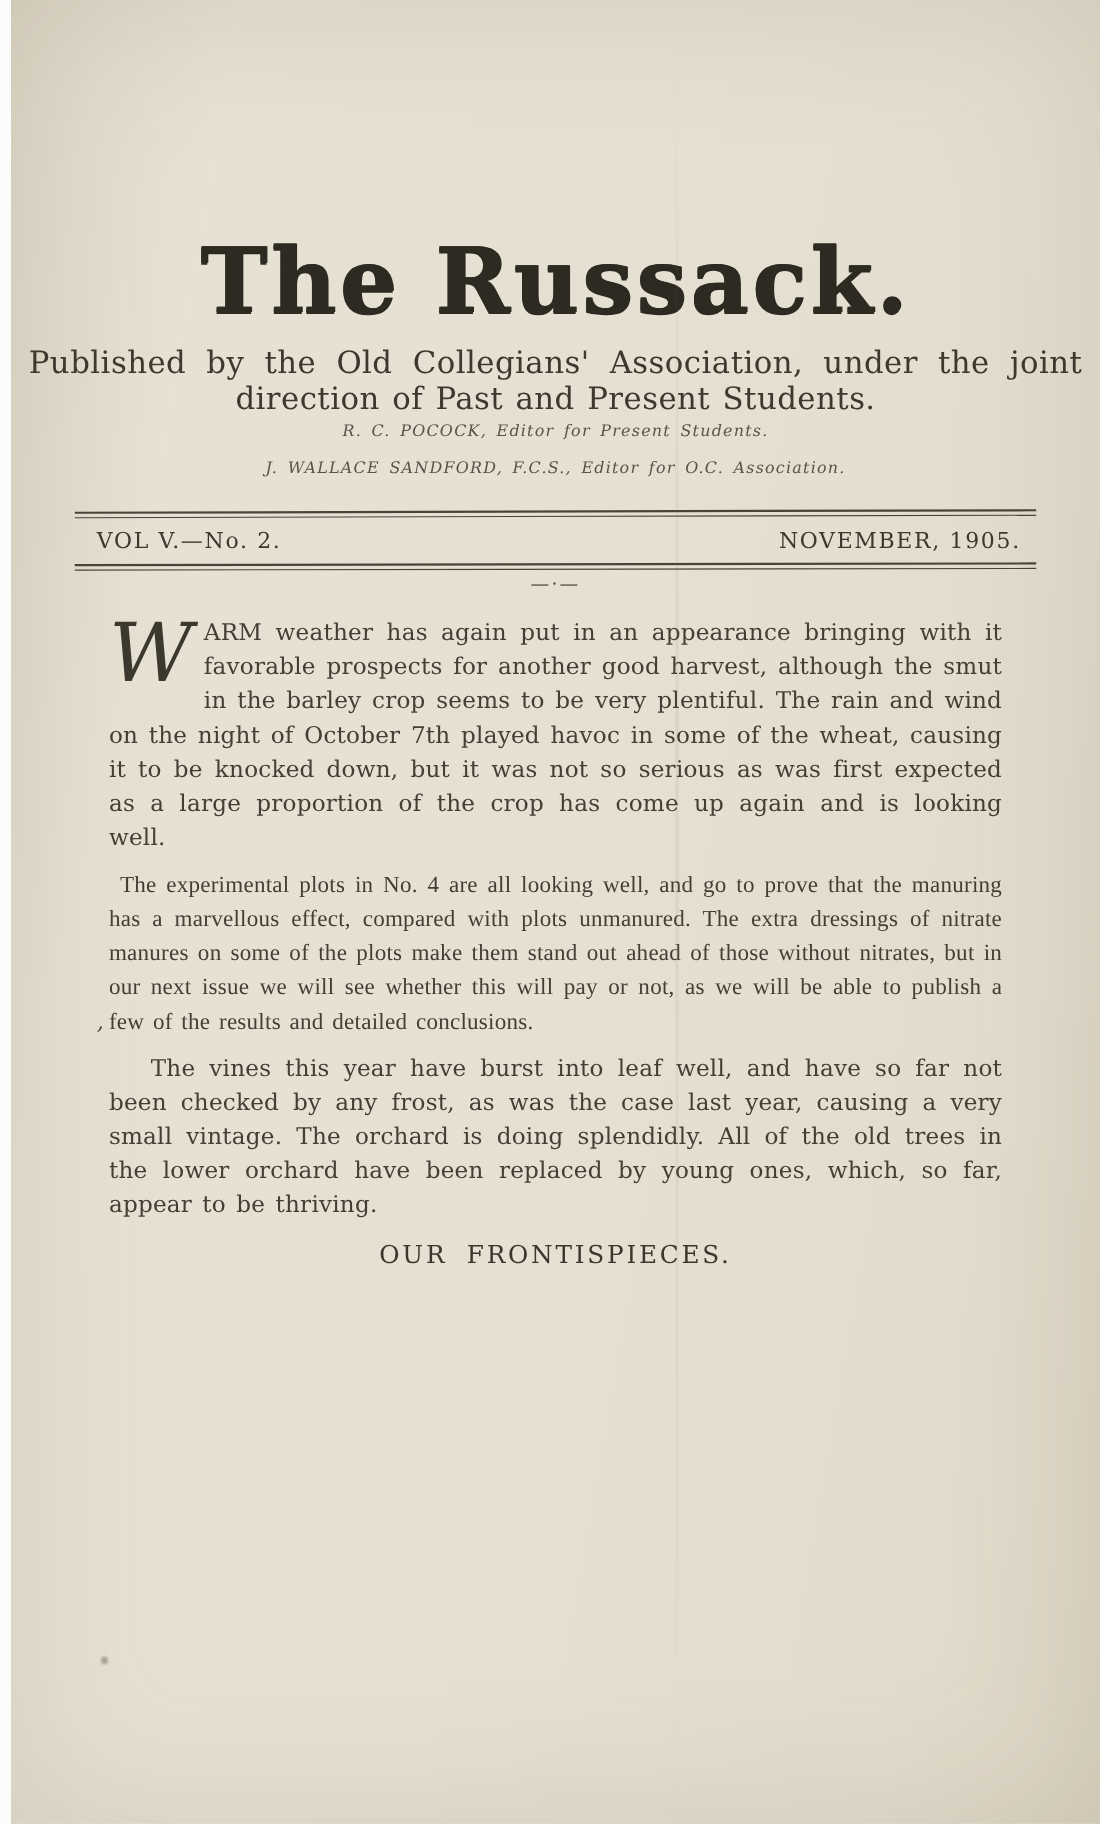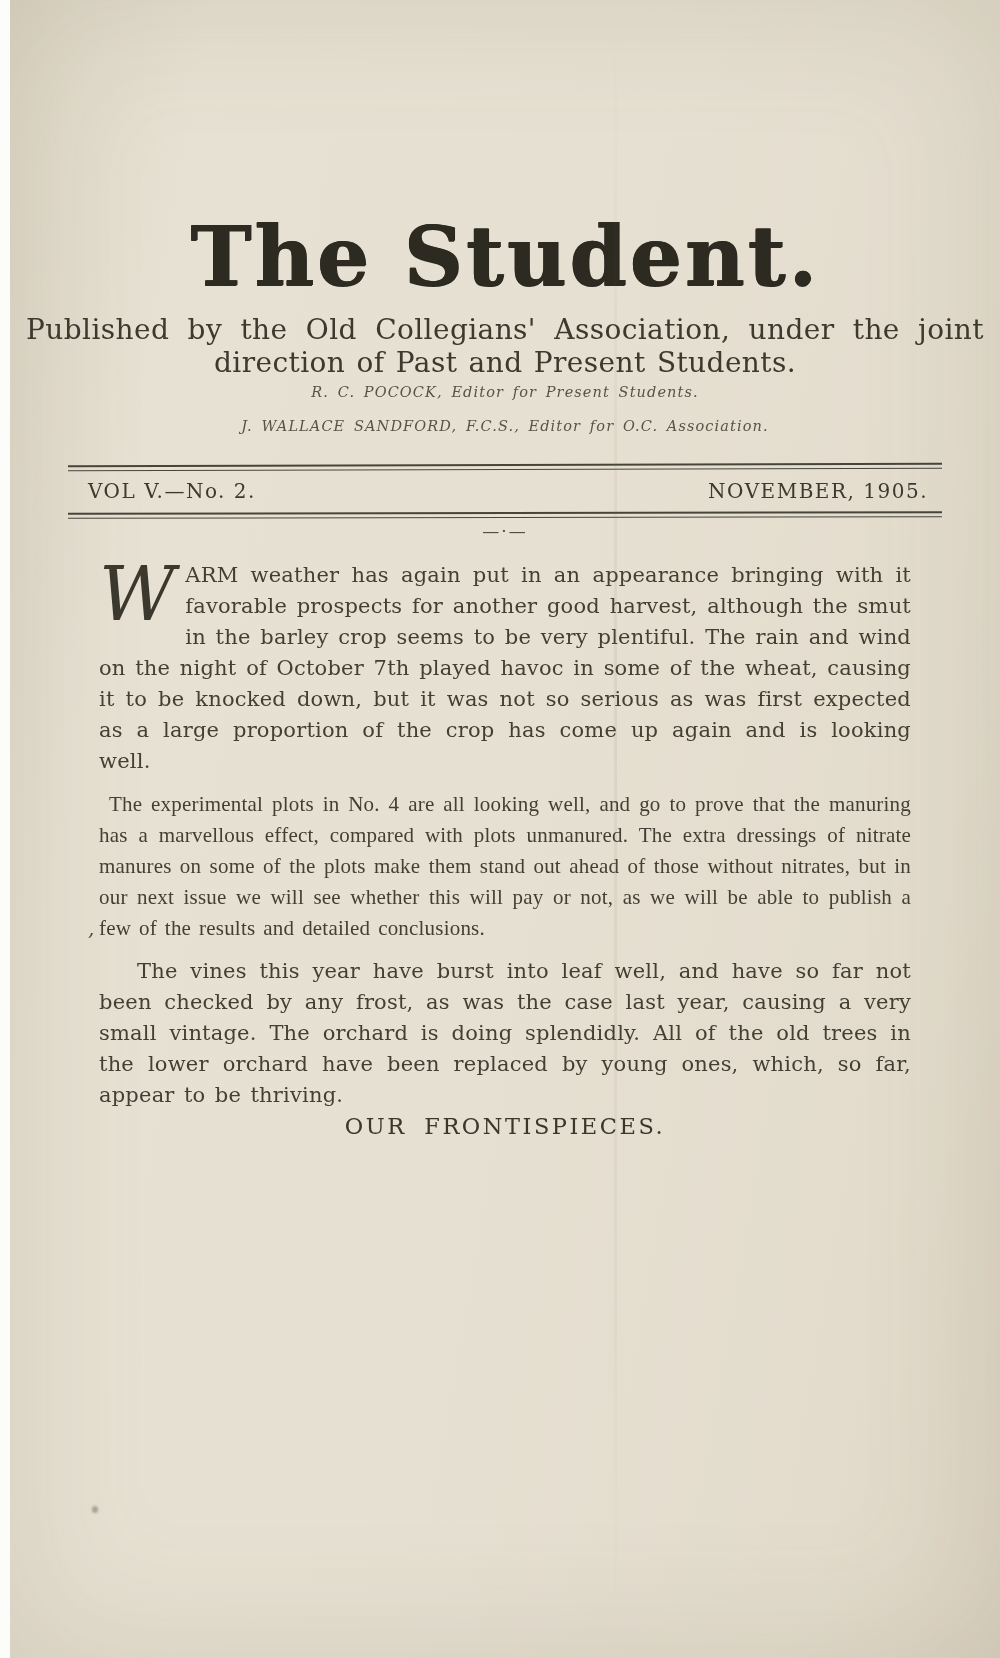--- a/index.html
+++ b/index.html
@@ -99,21 +99,21 @@
   .para.indent-lg { text-indent: 38px; }
   .dropcap {
     float: left;
     font-style: italic;
     font-size: 74px;
     line-height: 58px;
     padding: 5px 10px 0 0;
     color: #3b382e;
   }
   .section-heading {
-    margin: 2px 0 0 0;
+    margin: 17px 0 0 0;
     text-align: center;
     font-weight: normal;
     font-size: 22.5px;
     letter-spacing: 2.5px;
     word-spacing: 8px;
     color: #3a372d;
   }
   
   .artifact { position: absolute; color: #4a473c; }
   .artifact.tick { left: 78px; top: 916px; font-size: 20px; font-style: italic; }
@@ -125,21 +125,21 @@
     position: absolute; left: 604px; top: 0; width: 3px; height: 1658px;
     background: linear-gradient(to bottom, rgba(120,110,88,0) 0%, rgba(120,110,88,0.10) 40%, rgba(120,110,88,0.07) 70%, rgba(120,110,88,0) 100%);
   }
 </style>
 </head>
 <body>
 
 <div class="page">
 
   <header class="masthead">
-    <h1 class="title">The Student.</h1>
+    <h1 class="title">The Russack.</h1>
     <p class="pub-line l1">Published by the Old Collegians' Association, under the joint</p>
     <p class="pub-line l2">direction of Past and Present Students.</p>
     <p class="editor-line">R. C. POCOCK, Editor for Present Students.</p>
     <p class="editor-line first">J. WALLACE SANDFORD, F.C.S., Editor for O.C. Association.</p>
   </header>
 
   <div class="double-rule r1"></div>
 
   <div class="issue-bar">
     <span>VOL V.—No. 2.</span>

